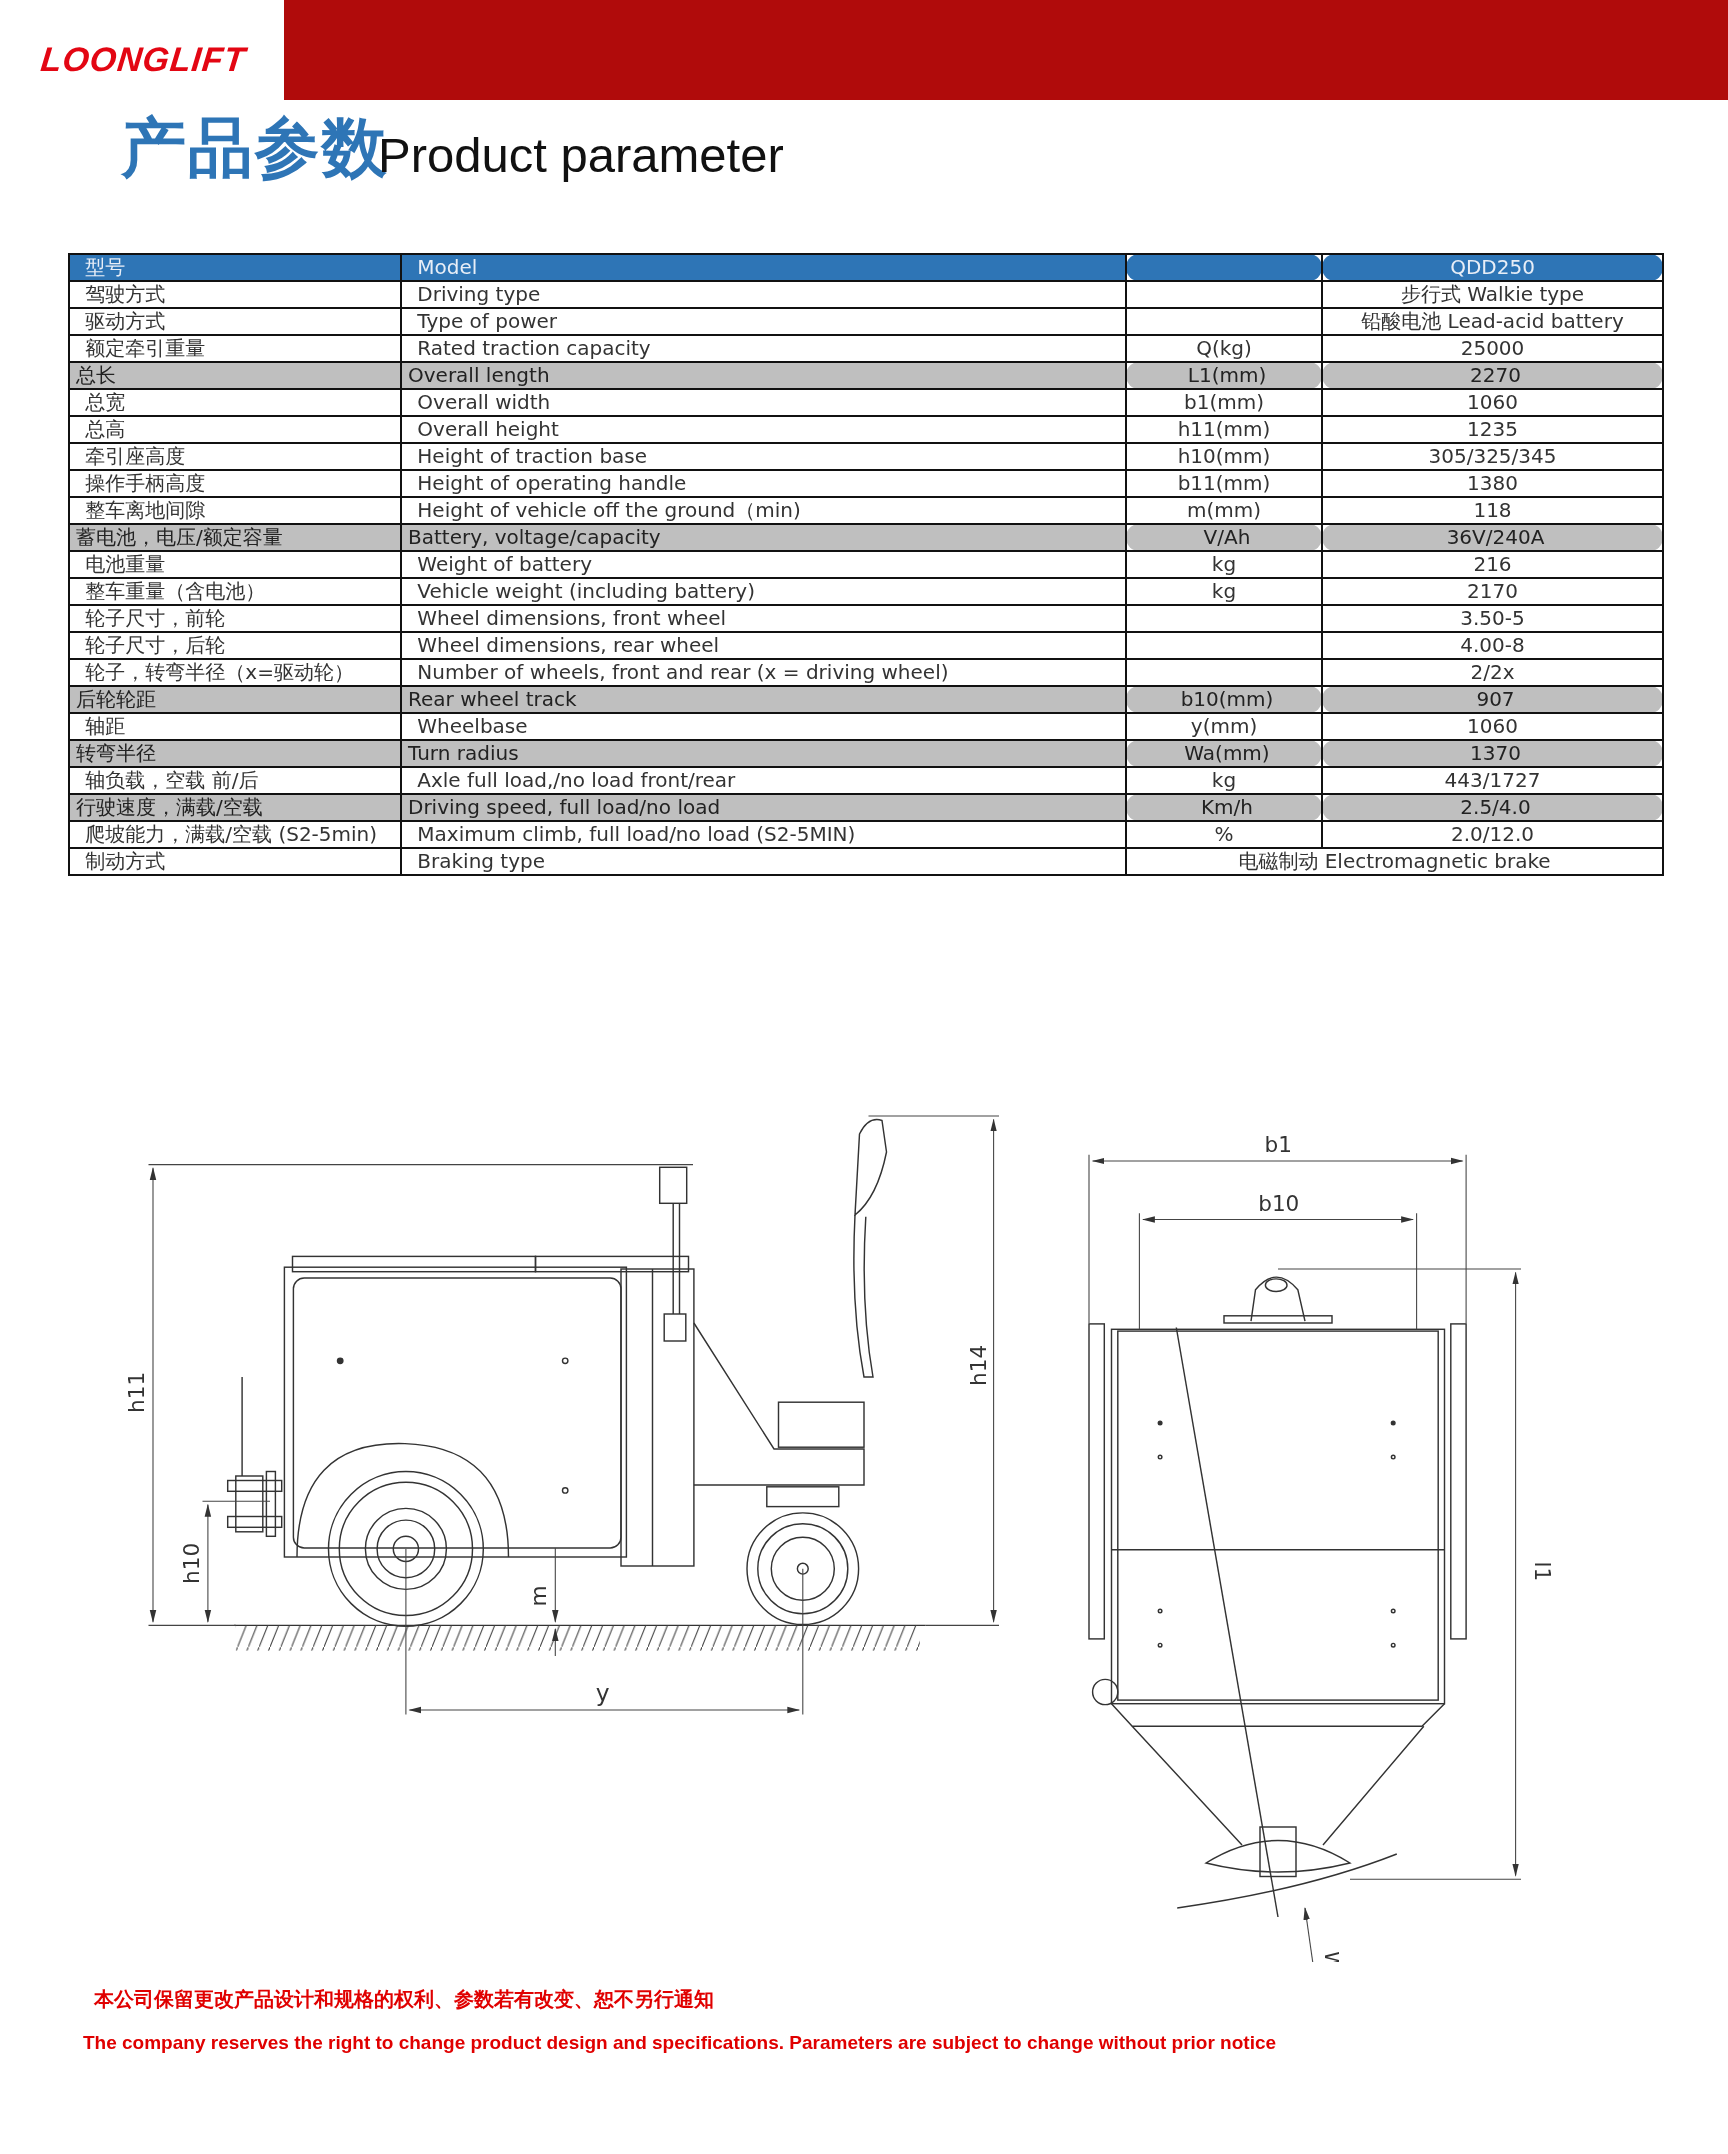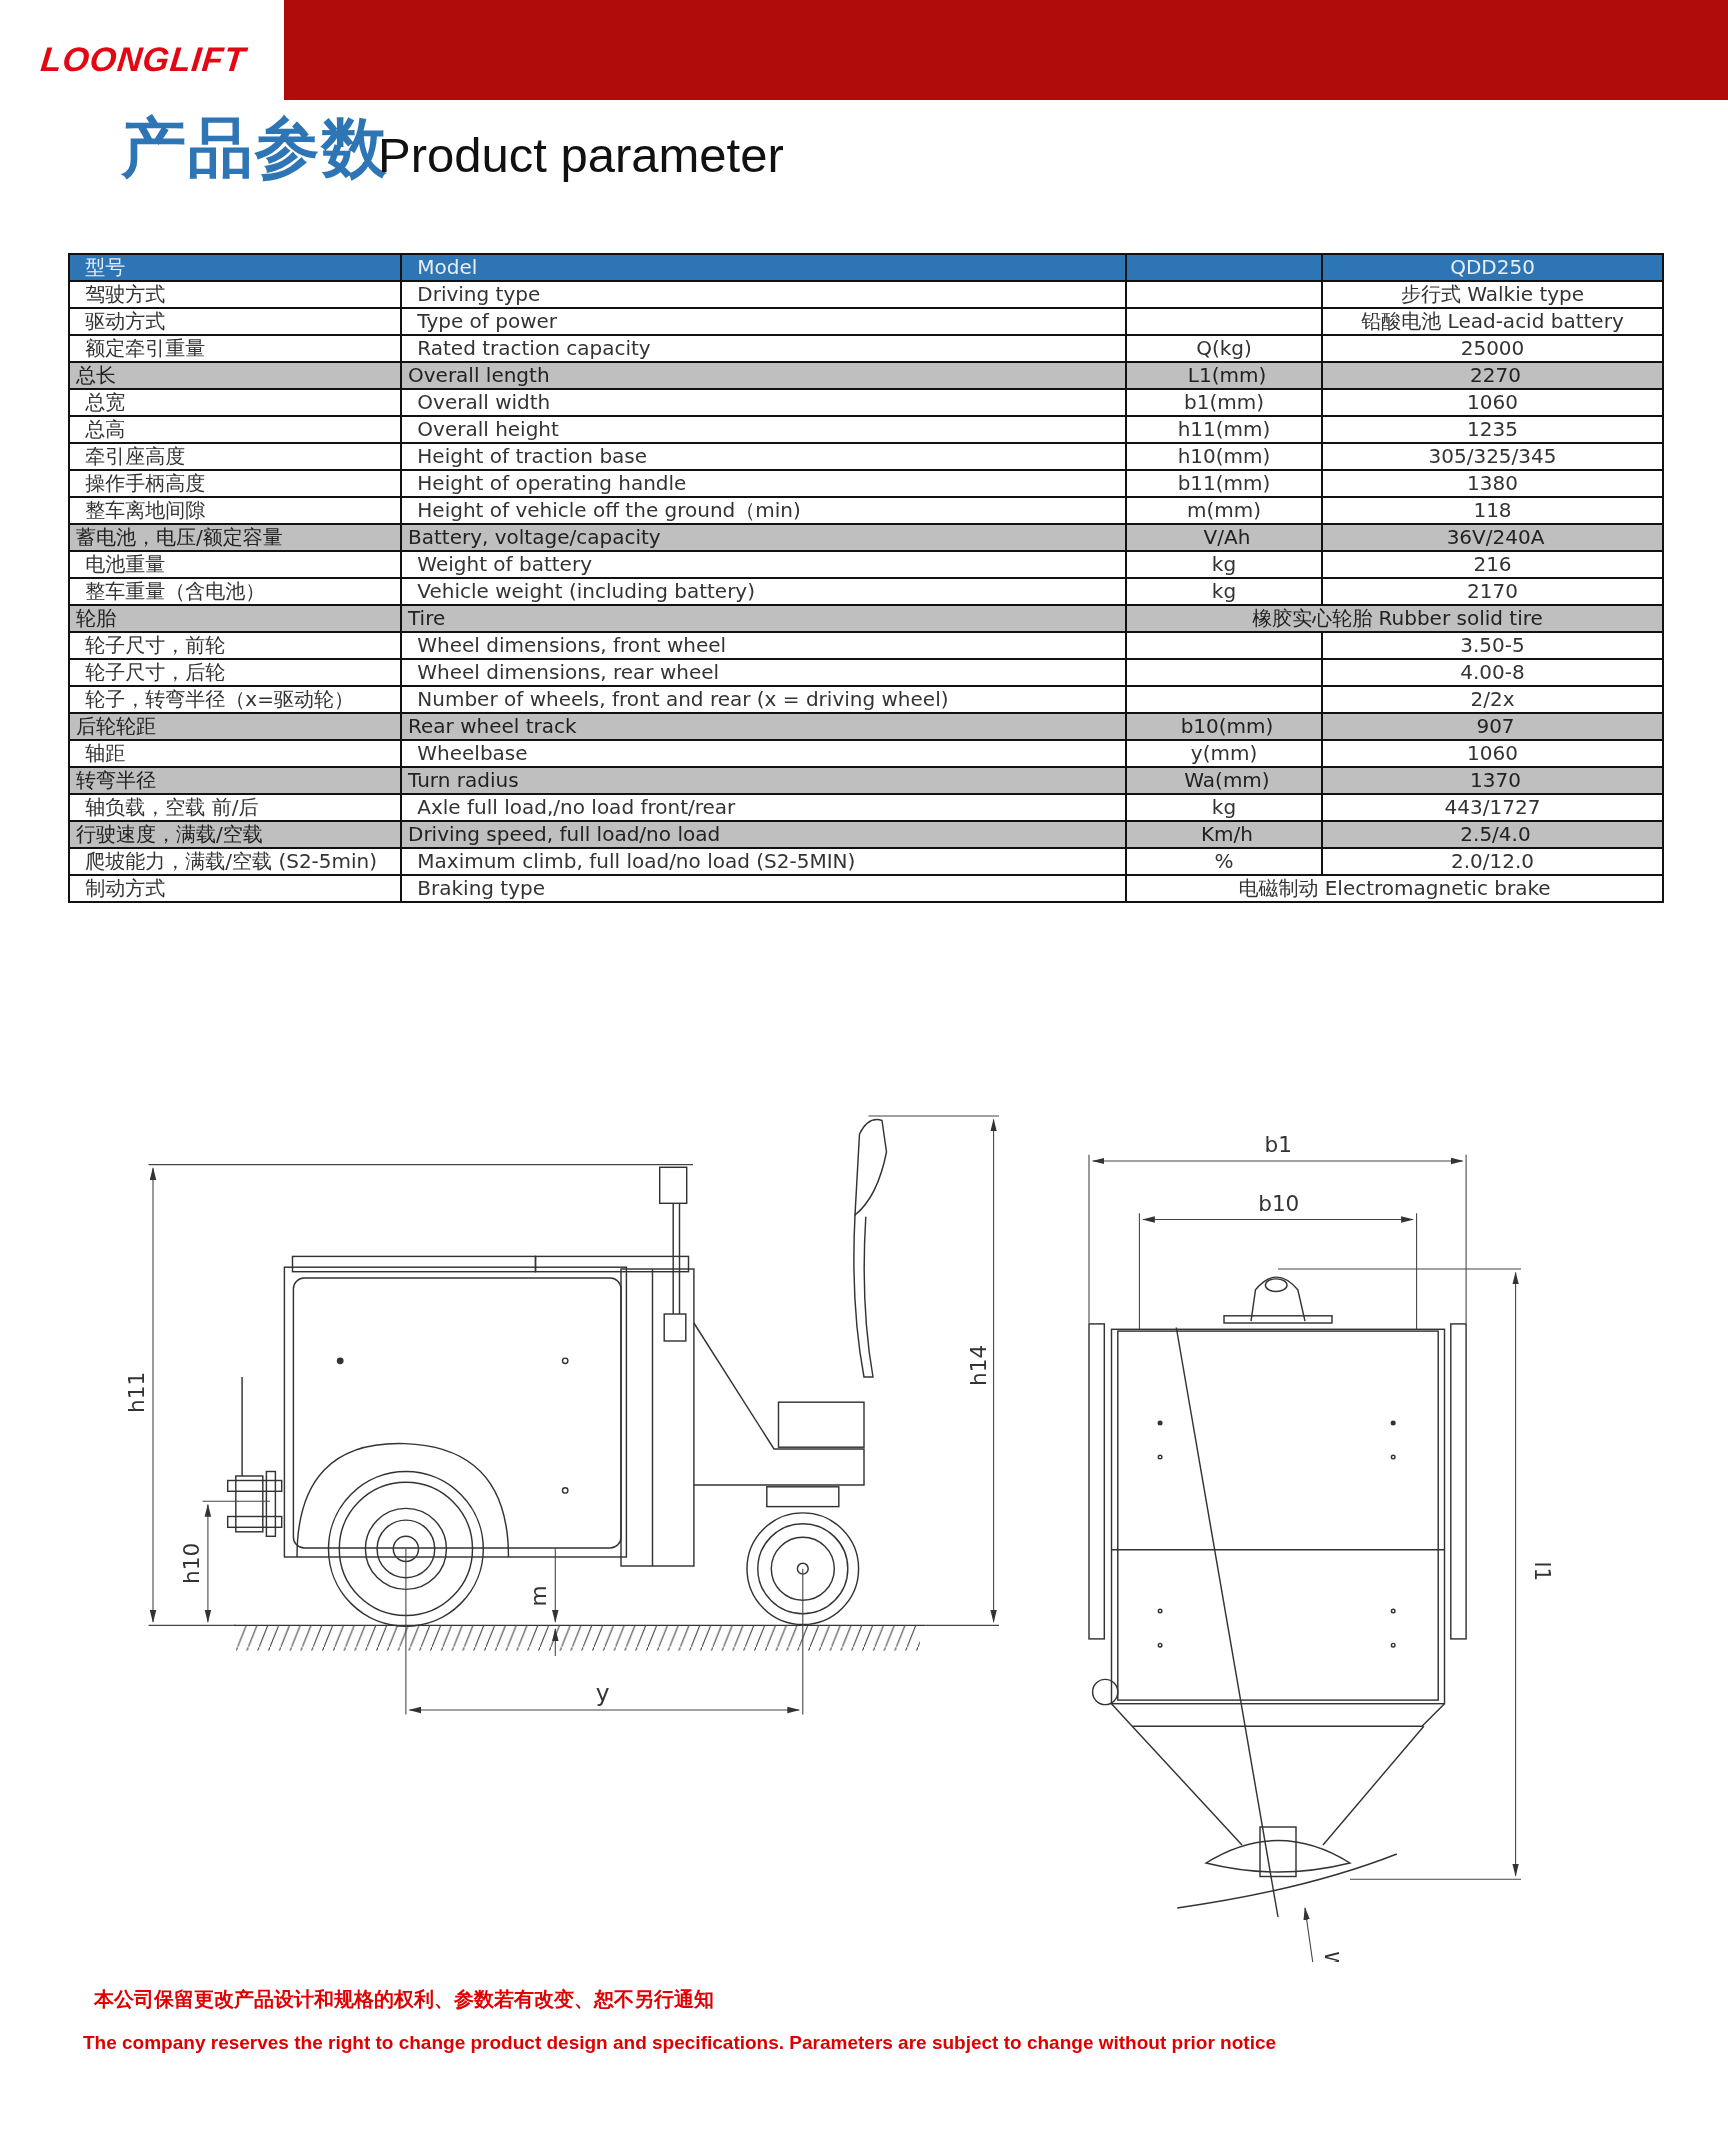--- a/index.html
+++ b/index.html
@@ -3,21 +3,21 @@
 <meta charset="utf-8">
 <style>
   html, body { margin:0; padding:0; background:#ffffff; }
   body { width:1728px; height:2155px; position:relative; overflow:hidden; font-family:"DejaVu Sans", "Liberation Sans", sans-serif; }
   .logo { position:absolute; left:41px; top:40px; font-family:"Liberation Sans", sans-serif; font-weight:bold; font-style:italic; font-size:34px; letter-spacing:0.9px; color:#e30613; transform:skewX(-6deg); }
   .red-bar { position:absolute; left:284px; top:0; width:1445px; height:100px; background:#b00b0b; }
   .title-cn { position:absolute; left:81px; top:115px; font-family:"DejaVu Sans", sans-serif; font-weight:bold; font-size:65px; color:#2e75b6; letter-spacing:1.8px; line-height:1;margin-left:40px; }
   .title-en { position:absolute; left:378px; top:131px; font-family:"Liberation Sans", sans-serif; font-size:49px; color:#111; line-height:1; }
   table.spec { position:absolute; left:68px; top:253px; width:1595px; border-collapse:collapse; table-layout:fixed; }
   table.spec td { border:2.7px solid #111; height:25px; padding:0 0 0 15.3px; font-size:20px; color:#333; white-space:nowrap; overflow:hidden; line-height:25px; }
-  table.spec td.c { text-align:center; padding:0; }
+  table.spec td.c { text-align:center; padding:0;border-radius:13px; }
   table.spec tr.head td { background:#2e75b6; color:#e8eef7; }
   table.spec tr.gray td { background:#bfbfbf; color:#222;padding-left:6px; }
   col.c1 { width:332px; } col.c2 { width:725px; } col.c3 { width:196px; } col.c4 { width:341px; }
   .drawing { position:absolute; left:0; top:1062px; width:1728px; height:900px; }
   .footer-cn { position:absolute; left:83px; top:1986px; font-family:"DejaVu Sans", sans-serif; font-weight:bold; font-size:20px; color:#e00000;margin-left:11px; }
   .footer-en { position:absolute; left:83px; top:2032px; font-family:"Liberation Sans", sans-serif; font-weight:bold; font-size:19px; color:#e00000; }
   svg text { font-family:"DejaVu Sans", sans-serif; fill:#333; }
 </style>
 </head>
 <body>
@@ -105,25 +105,20 @@
         <td>电池重量</td>
         <td>Weight of battery</td>
         <td class="c">kg</td>
         <td class="c">216</td>
       </tr>
       <tr>
         <td>整车重量（含电池）</td>
         <td>Vehicle weight (including battery)</td>
         <td class="c">kg</td>
         <td class="c">2170</td>
-      </tr>
-      <tr class="gray">
-        <td>轮胎</td>
-        <td>Tire</td>
-        <td class="c" colspan="2">橡胶实心轮胎 Rubber solid tire</td>
       </tr>
       <tr>
         <td>轮子尺寸，前轮</td>
         <td>Wheel dimensions, front wheel</td>
         <td class="c"></td>
         <td class="c">3.50-5</td>
       </tr>
       <tr>
         <td>轮子尺寸，后轮</td>
         <td>Wheel dimensions, rear wheel</td>

